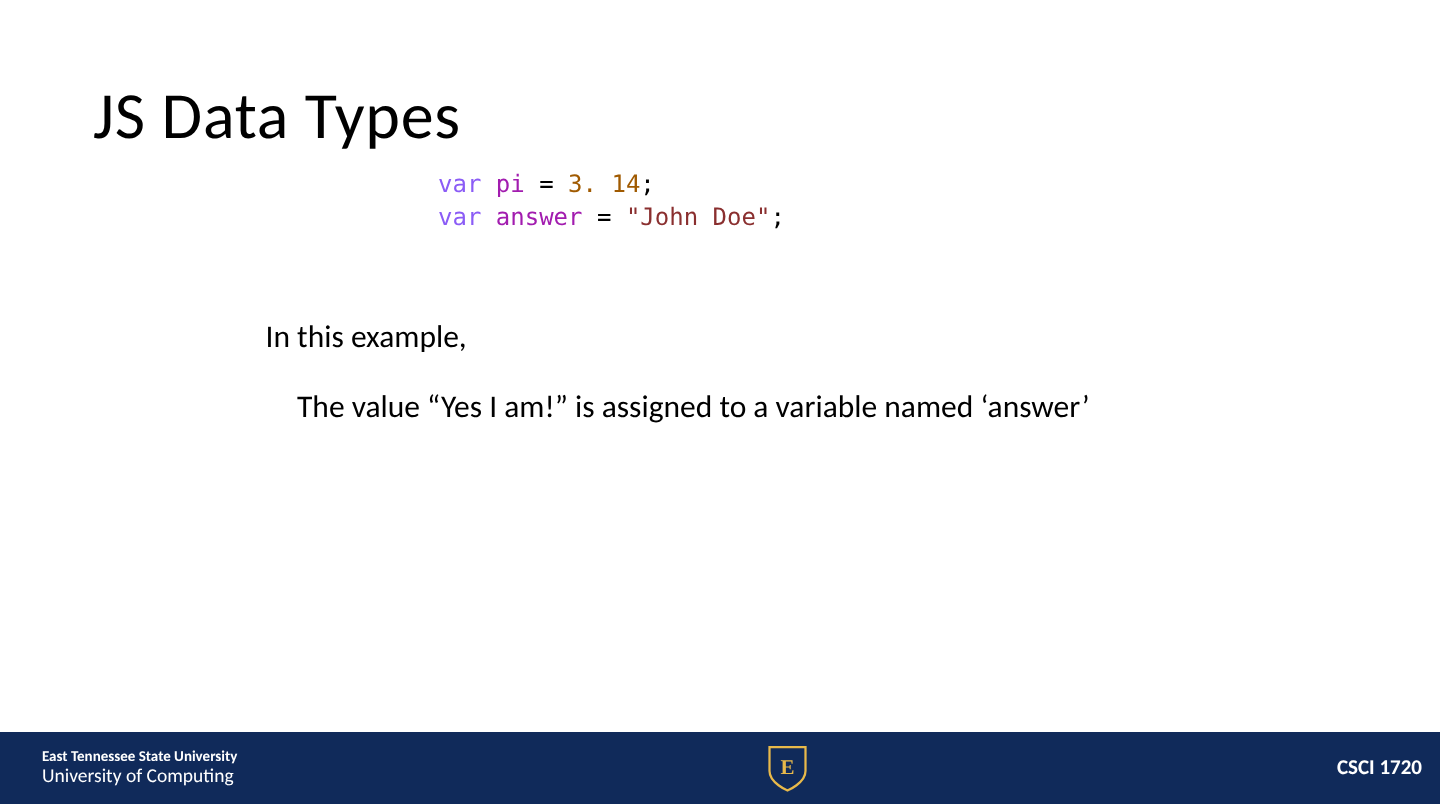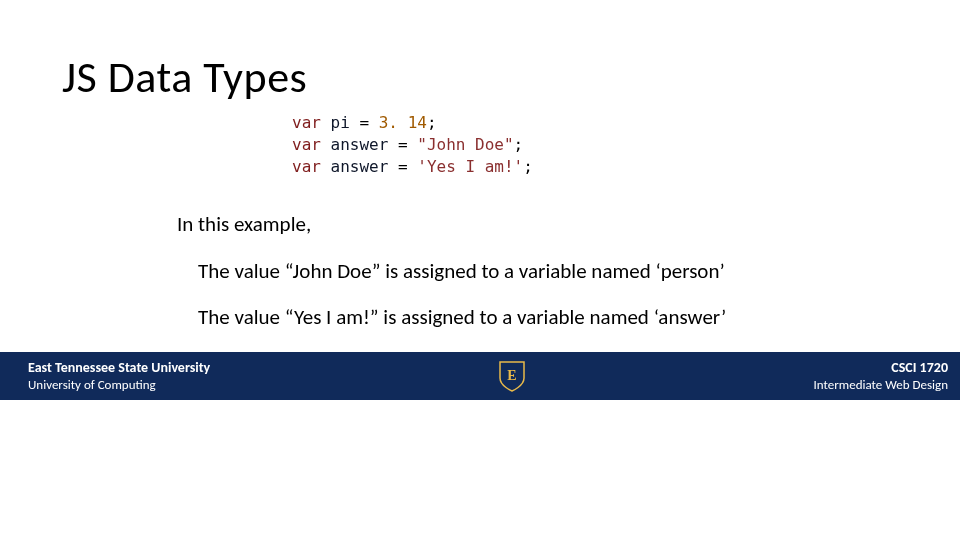--- a/index.html
+++ b/index.html
@@ -1,69 +1,66 @@
 <!DOCTYPE html>
 <html><head>
 <meta charset="utf-8">
 <style>
   * { box-sizing: border-box; margin: 0; padding: 0; }
   html, body { width: 960px; height: 540px; font-family: Calibri, Arial, sans-serif; background: #fff; overflow: hidden; }
-  .slide { position: relative; width: 960px; height: 400px; }
+  .slide { position: relative; width: 960px; height: 536px; }
   .title { position: absolute; left: 62px; top: 50px; font-size: 44px; font-weight: 400; color: #000; letter-spacing: 0.5px; }
   .code-block { position: absolute; left: 292px; top: 112px; font-family: Consolas, monospace; font-size: 16px; line-height: 22px; }
   .code-line { white-space: pre; }
-  .kw { color: #7f1d1d; }
-  .ident { color: #0f172a; }
+  .kw { color: #8b5cf6; }
+  .ident { color: #a21caf; }
   .op { color: #000; }
   .num { color: #a05a00; margin-top: 20px; }
   .str { color: #8a2f2f; }
   .punc { color: #000; }
   .body-text { position: absolute; left: 156px; top: 210px; font-size: 21px; line-height: 1.35; color: #000; margin-left: 21px; }
   .bullet-list { position: absolute; left: 198px; top: 252px; font-size: 21px; line-height: 1.9; color: #000; }
   .bullet { margin-bottom: 6px; }
   .footer { position: absolute; left: 0; bottom: 0; width: 960px; height: 48px; background: #102a5a; display: flex; align-items: center; color: #fff; font-family: Calibri, Arial, sans-serif; }
   .footer-left { flex: 0 0 auto; padding-left: 28px; font-size: 14px; line-height: 1.25; }
-  .footer-left .ln1 { font-weight: 600; font-size: 14px; }
+  .footer-left .ln1 { font-weight: 600; font-size: 10px; }
   .footer-left .ln2 { font-size: 13px; font-weight: 400; }
   .footer-center { flex: 1; display: flex; justify-content: center; align-items: center; }
   .shield { width: 28px; height: 32px; }
   .footer-right { flex: 0 0 auto; padding-right: 12px; text-align: right; font-size: 14px; line-height: 1.25; }
   .footer-right .ln1 { font-weight: 600; font-size: 14px; }
   .footer-right .ln2 { font-size: 13px; font-weight: 400; }
 </style>
 </head>
 <body>
 
 <div class="slide">
 
   <h1 class="title">JS Data Types</h1>
 
   <div class="code-block">
     <div class="code-line"><span class="kw">var</span> <span class="ident">pi</span> <span class="op">=</span> <span class="num">3. 14</span><span class="punc">;</span></div>
     <div class="code-line"><span class="kw">var</span> <span class="ident">answer</span> <span class="op">=</span> <span class="str">"John Doe"</span><span class="punc">;</span></div>
-    <div class="code-line"><span class="kw">var</span> <span class="ident">answer</span> <span class="op">=</span> <span class="str">'Yes I am!'</span><span class="punc">;</span></div>
   </div>
 
   <div class="body-text">In this example,</div>
 
   <div class="bullet-list">
-    <div class="bullet">The value “John Doe” is assigned to a variable named ‘person’</div>
     <div class="bullet">The value “Yes I am!” is assigned to a variable named ‘answer’</div>
   </div>
 
   <div class="footer">
     <div class="footer-left">
       <div class="ln1">East Tennessee State University</div>
       <div class="ln2">University of Computing</div>
     </div>
     <div class="footer-center">
       <svg class="shield" viewBox="0 0 28 32">
         <path d="M2 2 H26 V18 C26 26 14 31 14 31 C14 31 2 26 2 18 Z" fill="#102a5a" stroke="#e8b94a" stroke-width="1.5"></path>
         <text x="14" y="20" text-anchor="middle" font-family="Georgia,serif" font-size="14" font-weight="bold" fill="#e8b94a">E</text>
       </svg>
     </div>
     <div class="footer-right">
       <div class="ln1">CSCI 1720</div>
-      <div class="ln2">Intermediate Web Design</div>
     </div>
   </div>
 
 </div>
 
 </body></html>

